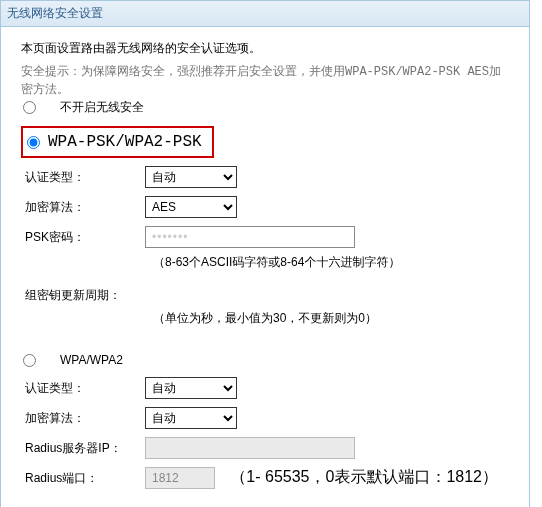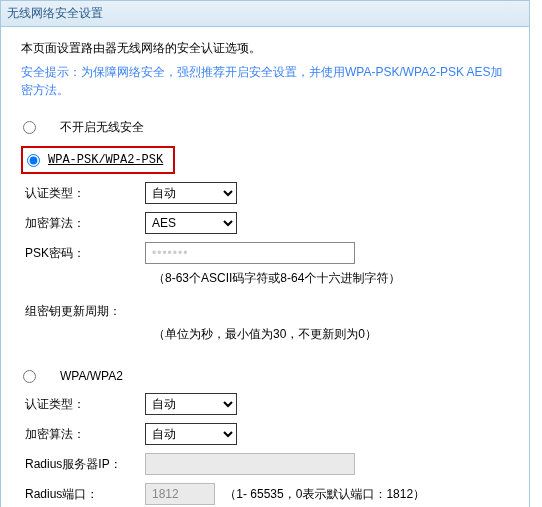--- a/index.html
+++ b/index.html
@@ -25,23 +25,23 @@
       font-size: 12px;
     }
     .panel-body {
       padding: 12px 20px 20px 20px;
     }
     .intro {
       margin-bottom: 6px;
       line-height: 1.5;
     }
     .tip {
-      color: #3b82f6;
+      color: #737373;
       line-height: 1.5;
-      margin-bottom: 20px;
+      font-family: Liberation Mono, monospace;
     }
     .radio-row {
       display: flex;
       align-items: center;
       margin-bottom: 10px;
       padding-left: 2px;
       gap: 16px;
     }
     .radio-row input[type="radio"] {
       margin-right: 8px;
@@ -54,22 +54,21 @@
       display: inline-flex;
       align-items: center;
       padding: 5px 10px 5px 4px;
       margin-bottom: 8px;
     }
     .highlight-box input[type="radio"] {
       margin-right: 8px;
     }
     .highlight-box .radio-label {
       font-family: "Courier New", monospace;
-      font-size: 12px;
-      text-decoration: underline;
+      font-size: 16px;
     }
     .fields {
       padding-left: 4px;
     }
     .field-row {
       display: flex;
       align-items: center;
       margin-bottom: 8px;
     }
     .field-label {
@@ -99,22 +98,22 @@
     }
     .hint-row {
       padding-left: 128px;
       margin-bottom: 16px;
       margin-top: -2px;
     }
     .hint {
       font-size: 12px;
     }
     .inline-hint {
-      margin-left: 6px;
-      font-size: 12px;
+      margin-left: 12px;
+      font-size: 16px;
       text-align: right;
     }
     .section-gap {
       margin-top: 26px;
     }
     .psk-obscured {
       color: #ccc;
       letter-spacing: 1px;
     }
   </style>

